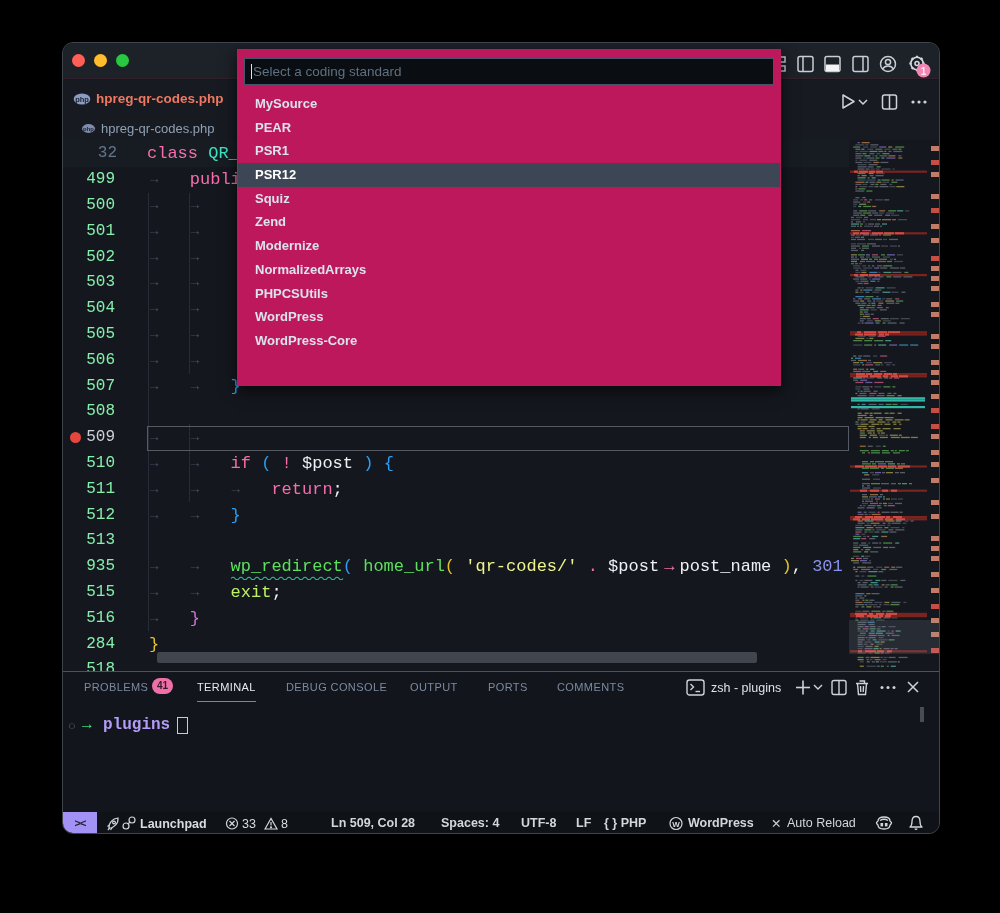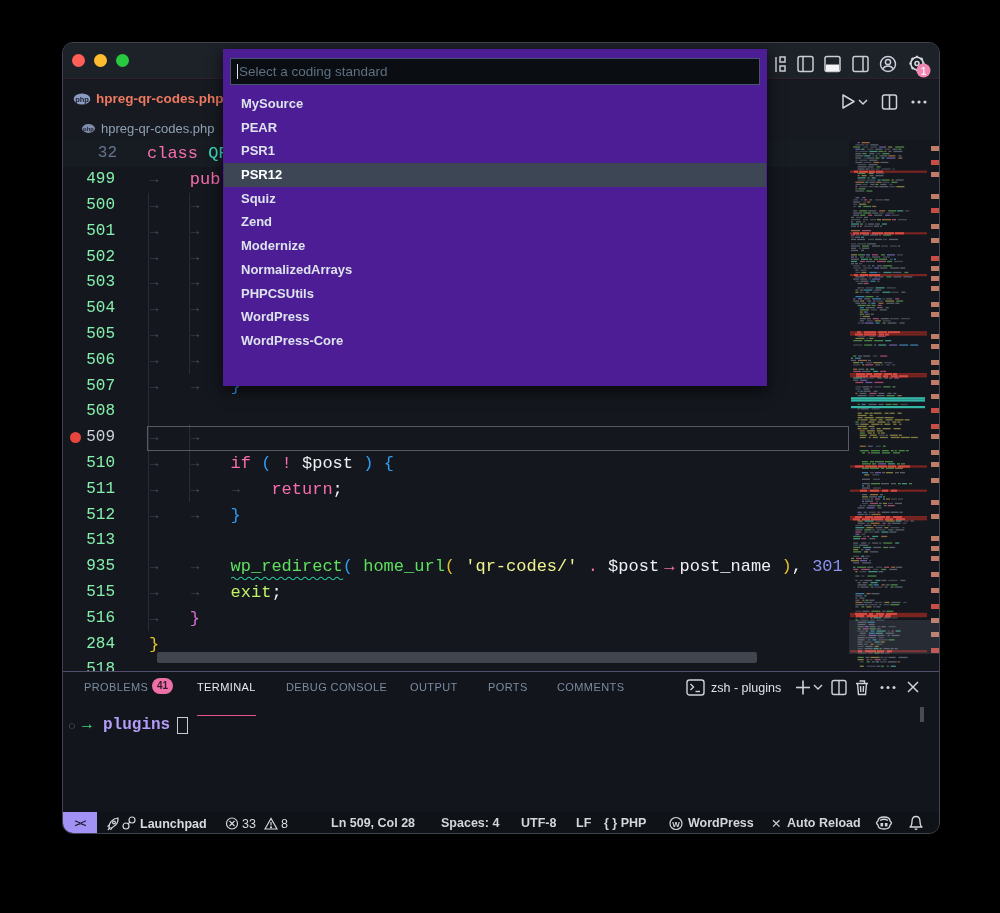--- a/index.html
+++ b/index.html
@@ -19,21 +19,21 @@
 .guide{position:absolute;width:1px;background:#262d3a}
 #curline{position:absolute;left:84px;top:285.7px;width:702px;height:25.8px;border:1px solid #555a63}
 #bp{position:absolute;left:7px;top:292.2px;width:11px;height:11px;border-radius:50%;background:#e8453c}
 #hsb{position:absolute;left:94px;top:512px;width:600px;height:11px;background:#41454d;border-radius:2px}
 #minimap{position:absolute;left:786px;top:0;width:92px;height:532px}
 #panel{position:absolute;left:0;top:628px;width:100%;height:141px;background:#12151b;border-top:1.5px solid #514d6b}
 .ptab{position:absolute;top:9px;font-size:11px;letter-spacing:.4px;color:#7b8ba0}
 #term{position:absolute;font-family:"Liberation Mono",monospace;font-size:16px;top:44px}
 #status{position:absolute;left:0;top:769px;width:100%;height:23px;background:#0f1217;color:#d3d7dd;font-size:12.5px}
 .st{position:absolute;top:4px;white-space:nowrap}
-#qp{position:absolute;left:160px;top:6px;width:544px;height:337px;background:#4c1d95;box-shadow:0 5px 14px rgba(0,0,0,.65);z-index:50}
+#qp{position:absolute;left:174px;top:6px;width:544px;height:337px;background:#be185d;box-shadow:0 5px 14px rgba(0,0,0,.65);z-index:50}
 #qpin{position:absolute;left:7px;top:9px;width:530px;height:27px;background:#0a0d12;border:1px solid #44566b;color:#5e7081;font-size:13.5px;line-height:25px;padding-left:6px}
 .qpi{position:relative;height:23.7px;line-height:23.7px;padding-left:17px;color:#dce3ec;font-size:13px;font-weight:600}
 .qpi.sel{background:#3c4654;color:#fff}
 #qplist{position:absolute;left:1px;top:43px;width:542px;height:293px;overflow:hidden}
 svg{display:block}
 </style></head>
 <body>
 <div id="win">
   <div id="titlebar">
     <div class="tl" style="left:9px;background:#ff5f57"></div>
@@ -1127,21 +1127,21 @@
           <rect x="82" y="478" width="9" height="5" fill="#c9826b" opacity="0.95"></rect>
           <rect x="82" y="492" width="9" height="5" fill="#c9826b" opacity="0.95"></rect>
           <rect x="82" y="508" width="9" height="5" fill="#d05148" opacity="0.95"></rect>
           <rect x="0" y="480" width="92" height="34" fill="#aab2c0" opacity="0.13"></rect>
         </svg>
       </div>
   </div>
   <div id="panel">
     <div class="ptab" style="left:21px">PROBLEMS</div>
     <div style="position:absolute;left:89px;top:6px;width:21px;height:16px;border-radius:9px;background:#ef6fa9;color:#341a28;font-size:10px;font-weight:bold;text-align:center;line-height:16px">41</div>
-    <div class="ptab" style="left:134px;color:#e7eaee;border-bottom:1.5px solid #e8538a;padding-bottom:22px">TERMINAL</div>
+    <div class="ptab" style="left:134px;color:#e7eaee;border-bottom:1.5px solid #e8538a;padding-bottom:8px">TERMINAL</div>
     <div class="ptab" style="left:223px">DEBUG CONSOLE</div>
     <div class="ptab" style="left:347px">OUTPUT</div>
     <div class="ptab" style="left:425px">PORTS</div>
     <div class="ptab" style="left:494px">COMMENTS</div>
     <svg style="position:absolute;left:623px;top:6px" width="240" height="20" viewBox="0 0 240 20">
       <rect x="1" y="2" width="17" height="15" rx="2.5" fill="none" stroke="#cfd3d9" stroke-width="1.4"></rect>
       <path d="M4.5,6 l3,3 l-3,3" stroke="#cfd3d9" stroke-width="1.4" fill="none"></path>
       <line x1="9.5" y1="13.5" x2="14" y2="13.5" stroke="#cfd3d9" stroke-width="1.4"></line>
       <text x="25" y="14" fill="#dfe2e7" font-size="12.5" font-family="Liberation Sans">zsh - plugins</text>
       <line x1="110" y1="9.5" x2="124" y2="9.5" stroke="#cfd3d9" stroke-width="1.6"></line>
@@ -1200,21 +1200,21 @@
 
 <div class="st" style="left:458px;font-weight:bold">UTF-8</div>
 <div class="st" style="left:513px;font-weight:bold">LF</div>
 <div class="st" style="left:541px;font-weight:bold">{ } PHP</div>
 <svg class="st" style="left:605px;top:4px" width="16" height="15" viewBox="0 0 16 15">
  <circle cx="8" cy="7.5" r="6" fill="none" stroke="#d3d7dd" stroke-width="1.2"></circle>
  <text x="8" y="10.5" fill="#d3d7dd" font-size="8" font-weight="bold" text-anchor="middle" font-family="Liberation Sans">W</text>
 </svg>
 <div class="st" style="left:625px;font-weight:bold">WordPress</div>
 <div class="st" style="left:708px;color:#c9cdd3">✕</div>
-<div class="st" style="left:724px;font-weight:bold">Auto Reload</div>
+<div class="st" style="left:724px;font-weight:normal">Auto Reload</div>
 <svg class="st" style="left:812px;top:3px" width="18" height="16" viewBox="0 0 18 16">
  <path d="M3,6 q0,-4 6,-4 q6,0 6,4 l1,1 q1,0.5 0,2 l-1,1 q0,4 -6,4 q-6,0 -6,-4 l-1,-1 q-1,-1.5 0,-2 Z" fill="none" stroke="#d3d7dd" stroke-width="1.3"></path>
  <rect x="5.5" y="8" width="2.6" height="3.4" fill="#d3d7dd"></rect>
         <rect x="9.9" y="8" width="2.6" height="3.4" fill="#d3d7dd"></rect>
  <path d="M5,5.5 q4,-2.5 8,0" fill="none" stroke="#d3d7dd" stroke-width="1.3"></path>
 </svg>
 <svg class="st" style="left:846px;top:3px" width="14" height="16" viewBox="0 0 14 16">
  <path d="M7,1.5 q4,0 4,5 q0,4 2,5.5 l-12,0 q2,-1.5 2,-5.5 q0,-5 4,-5 Z" fill="none" stroke="#d3d7dd" stroke-width="1.3" stroke-linejoin="round"></path>
  <path d="M5.5,13.5 a1.5,1.5 0 0 0 3,0" fill="#d3d7dd"></path>
 </svg>

